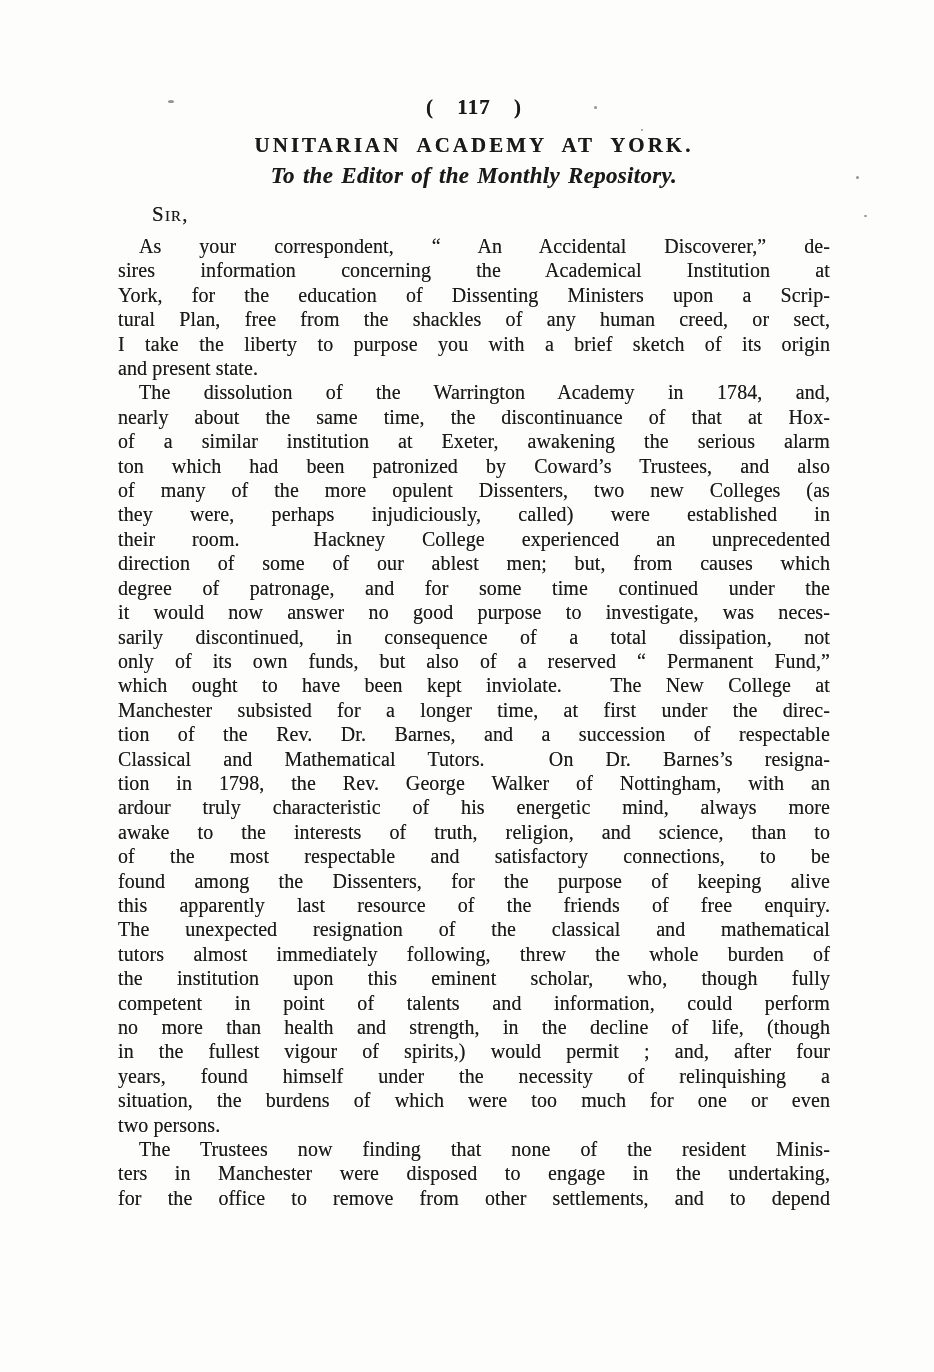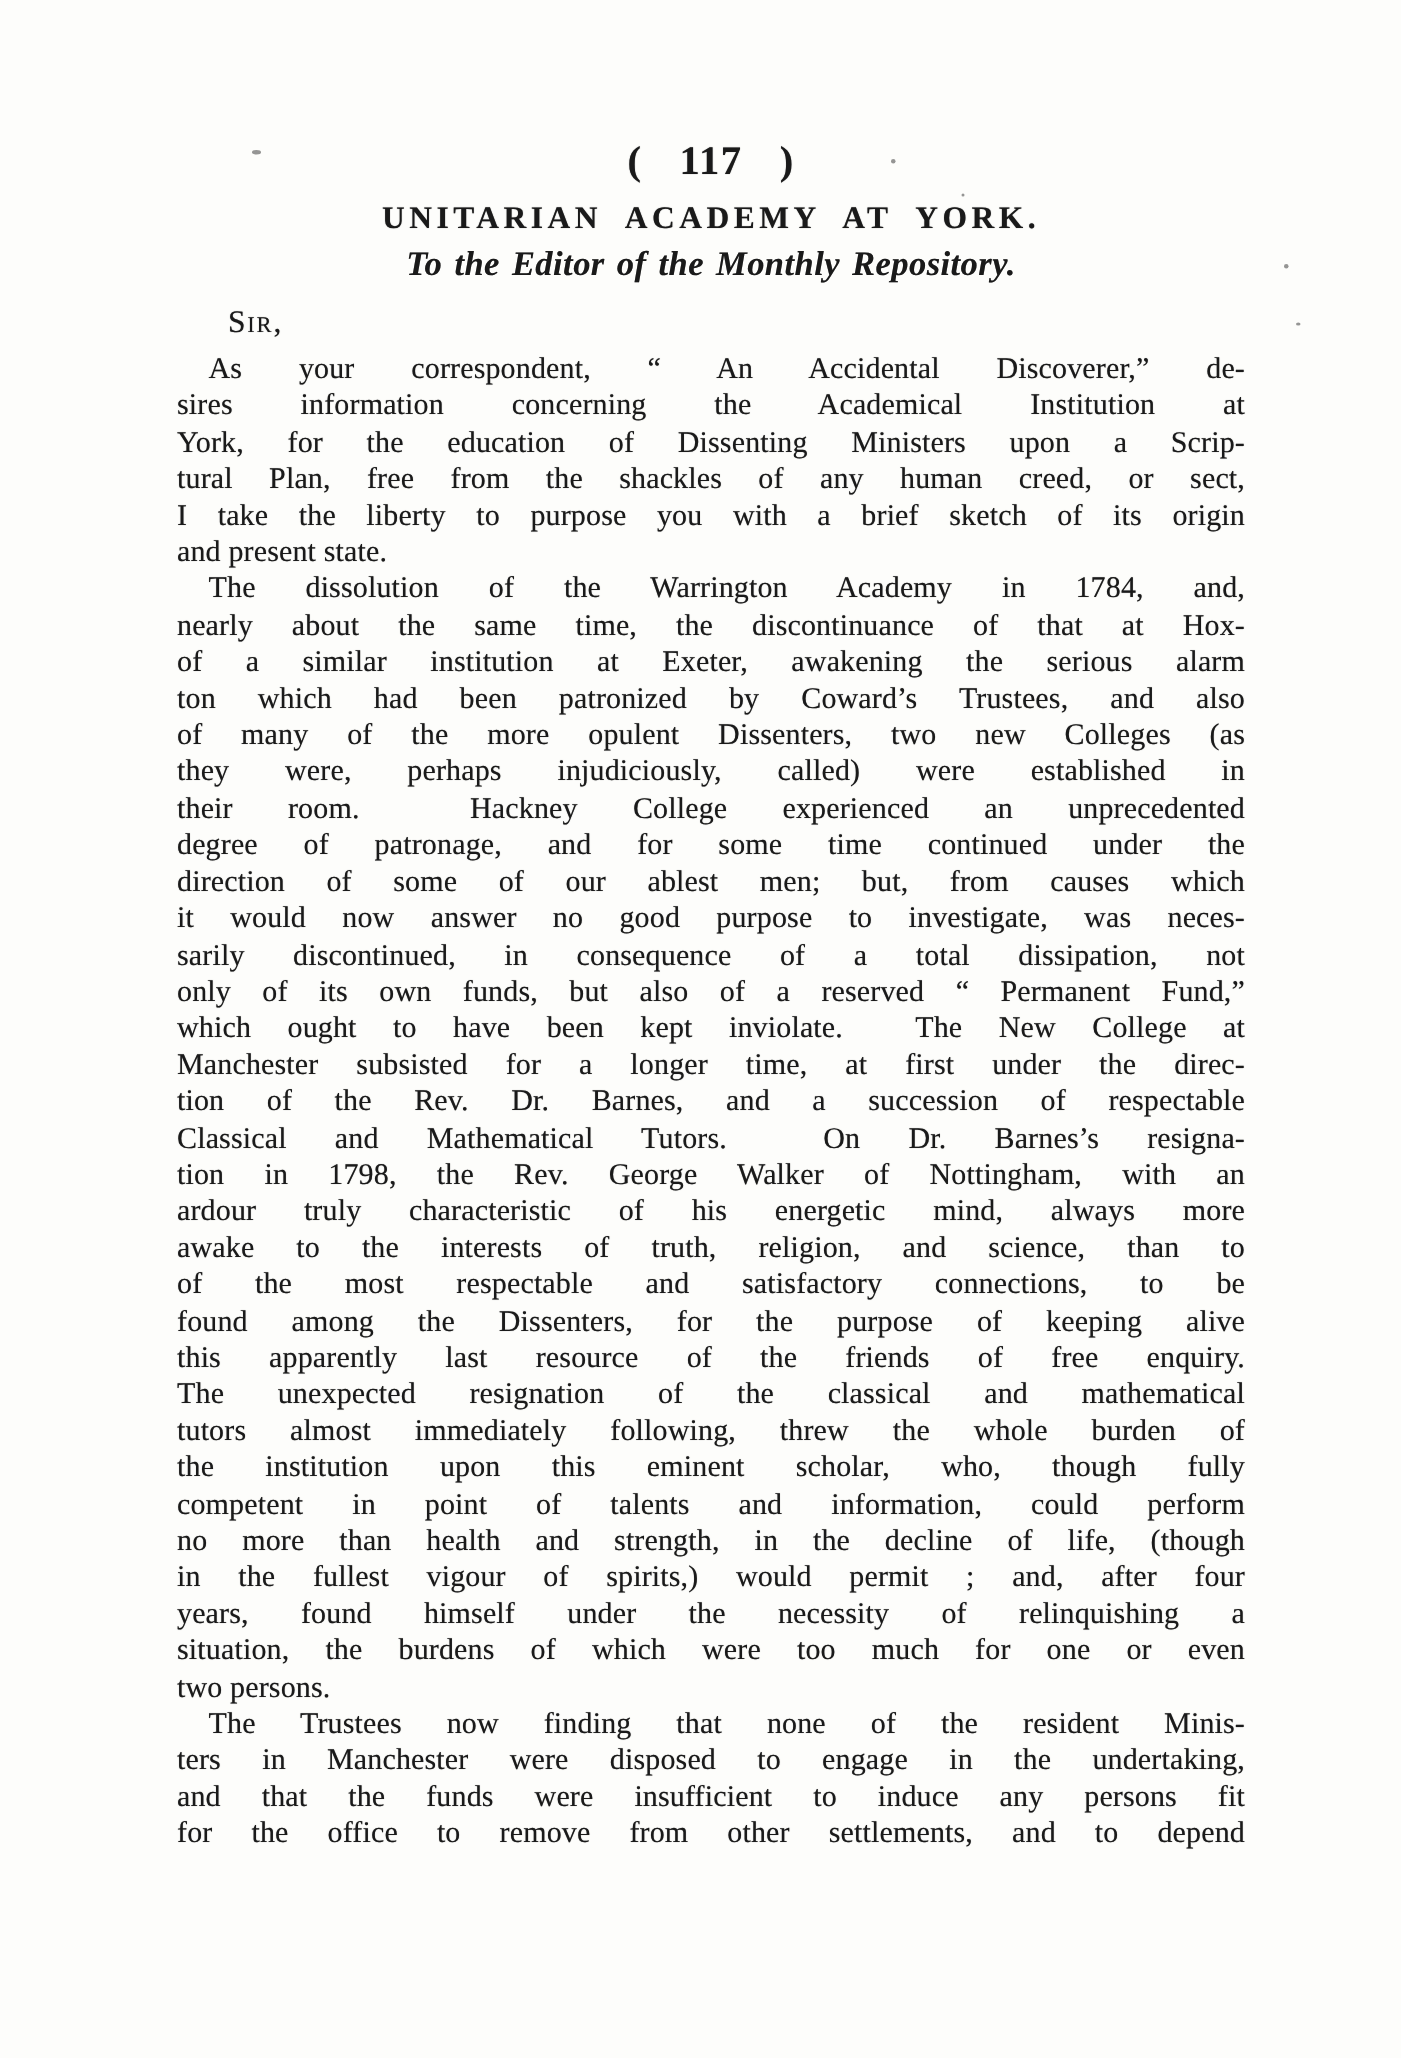--- a/index.html
+++ b/index.html
@@ -6,21 +6,21 @@
   body {
     width: 934px; height: 1372px;
     position: relative; overflow: hidden;
     background: #fdfdfb;
     color: #1a1a1a;
     font-family: "Liberation Serif", "DejaVu Serif", serif;
   }
   .page { position: absolute; left: 118px; top: 94px; width: 712px; }
 
   .pagenum {
-    text-align: center; font-size: 27px; font-weight: 700;
+    text-align: center; font-size: 21px; font-weight: 700;
     word-spacing: 17px; letter-spacing: 1px; line-height: 26px;
     margin-bottom: 14px; text-shadow: 0 0 .6px rgba(10,10,10,.6);
   }
   .heading {
     text-align: center; font-size: 21px; font-weight: 700;
     letter-spacing: 3px; word-spacing: 8px; line-height: 22px;
     margin-bottom: 5px; text-shadow: 0 0 .6px rgba(10,10,10,.6);
   }
   .subheading {
     text-align: center; font-size: 23px; font-style: italic; font-weight: 700;
@@ -61,22 +61,22 @@
         <div class="line para-last">and present state.</div>
       </div>
       <div class="para">
         <div class="line para-first">The dissolution of the Warrington Academy in 1784, and,</div>
         <div class="line">nearly about the same time, the discontinuance of that at Hox-</div>
         <div class="line">of a similar institution at Exeter, awakening the serious alarm</div>
         <div class="line">ton which had been patronized by Coward’s Trustees, and also</div>
         <div class="line">of many of the more opulent Dissenters, two new Colleges (as</div>
         <div class="line">they were, perhaps injudiciously, called) were established in</div>
         <div class="line">their room.  Hackney College experienced an unprecedented</div>
+        <div class="line">direction of some of our ablest men; but, from causes which</div>
         <div class="line">degree of patronage, and for some time continued under the</div>
-        <div class="line">direction of some of our ablest men; but, from causes which</div>
         <div class="line">it would now answer no good purpose to investigate, was neces-</div>
         <div class="line">sarily discontinued, in consequence of a total dissipation, not</div>
         <div class="line">only of its own funds, but also of a reserved “ Permanent Fund,”</div>
         <div class="line">which ought to have been kept inviolate.  The New College at</div>
         <div class="line">Manchester subsisted for a longer time, at first under the direc-</div>
         <div class="line">tion of the Rev. Dr. Barnes, and a succession of respectable</div>
         <div class="line">Classical and Mathematical Tutors.  On Dr. Barnes’s resigna-</div>
         <div class="line">tion in 1798, the Rev. George Walker of Nottingham, with an</div>
         <div class="line">ardour truly characteristic of his energetic mind, always more</div>
         <div class="line">awake to the interests of truth, religion, and science, than to</div>
@@ -89,21 +89,20 @@
         <div class="line">competent in point of talents and information, could perform</div>
         <div class="line">no more than health and strength, in the decline of life, (though</div>
         <div class="line">in the fullest vigour of spirits,) would permit ; and, after four</div>
         <div class="line">years, found himself under the necessity of relinquishing a</div>
         <div class="line">situation, the burdens of which were too much for one or even</div>
         <div class="line para-last">two persons.</div>
       </div>
       <div class="para">
         <div class="line para-first">The Trustees now finding that none of the resident Minis-</div>
         <div class="line">ters in Manchester were disposed to engage in the undertaking,</div>
-        <div class="line">and that the funds were insufficient to induce any persons fit</div>
         <div class="line">for the office to remove from other settlements, and to depend</div>
       </div>
     </div>
 </div>
 
 <div class="speck" style="left:168px;top:100px;width:6px;height:3px;"></div>
 <div class="speck" style="left:594px;top:106px;width:3px;height:3px;"></div>
 <div class="speck" style="left:641px;top:129px;width:2px;height:2px;"></div>
 <div class="speck" style="left:856px;top:176px;width:3px;height:3px;"></div>
 <div class="speck" style="left:864px;top:215px;width:3px;height:2px;"></div>

